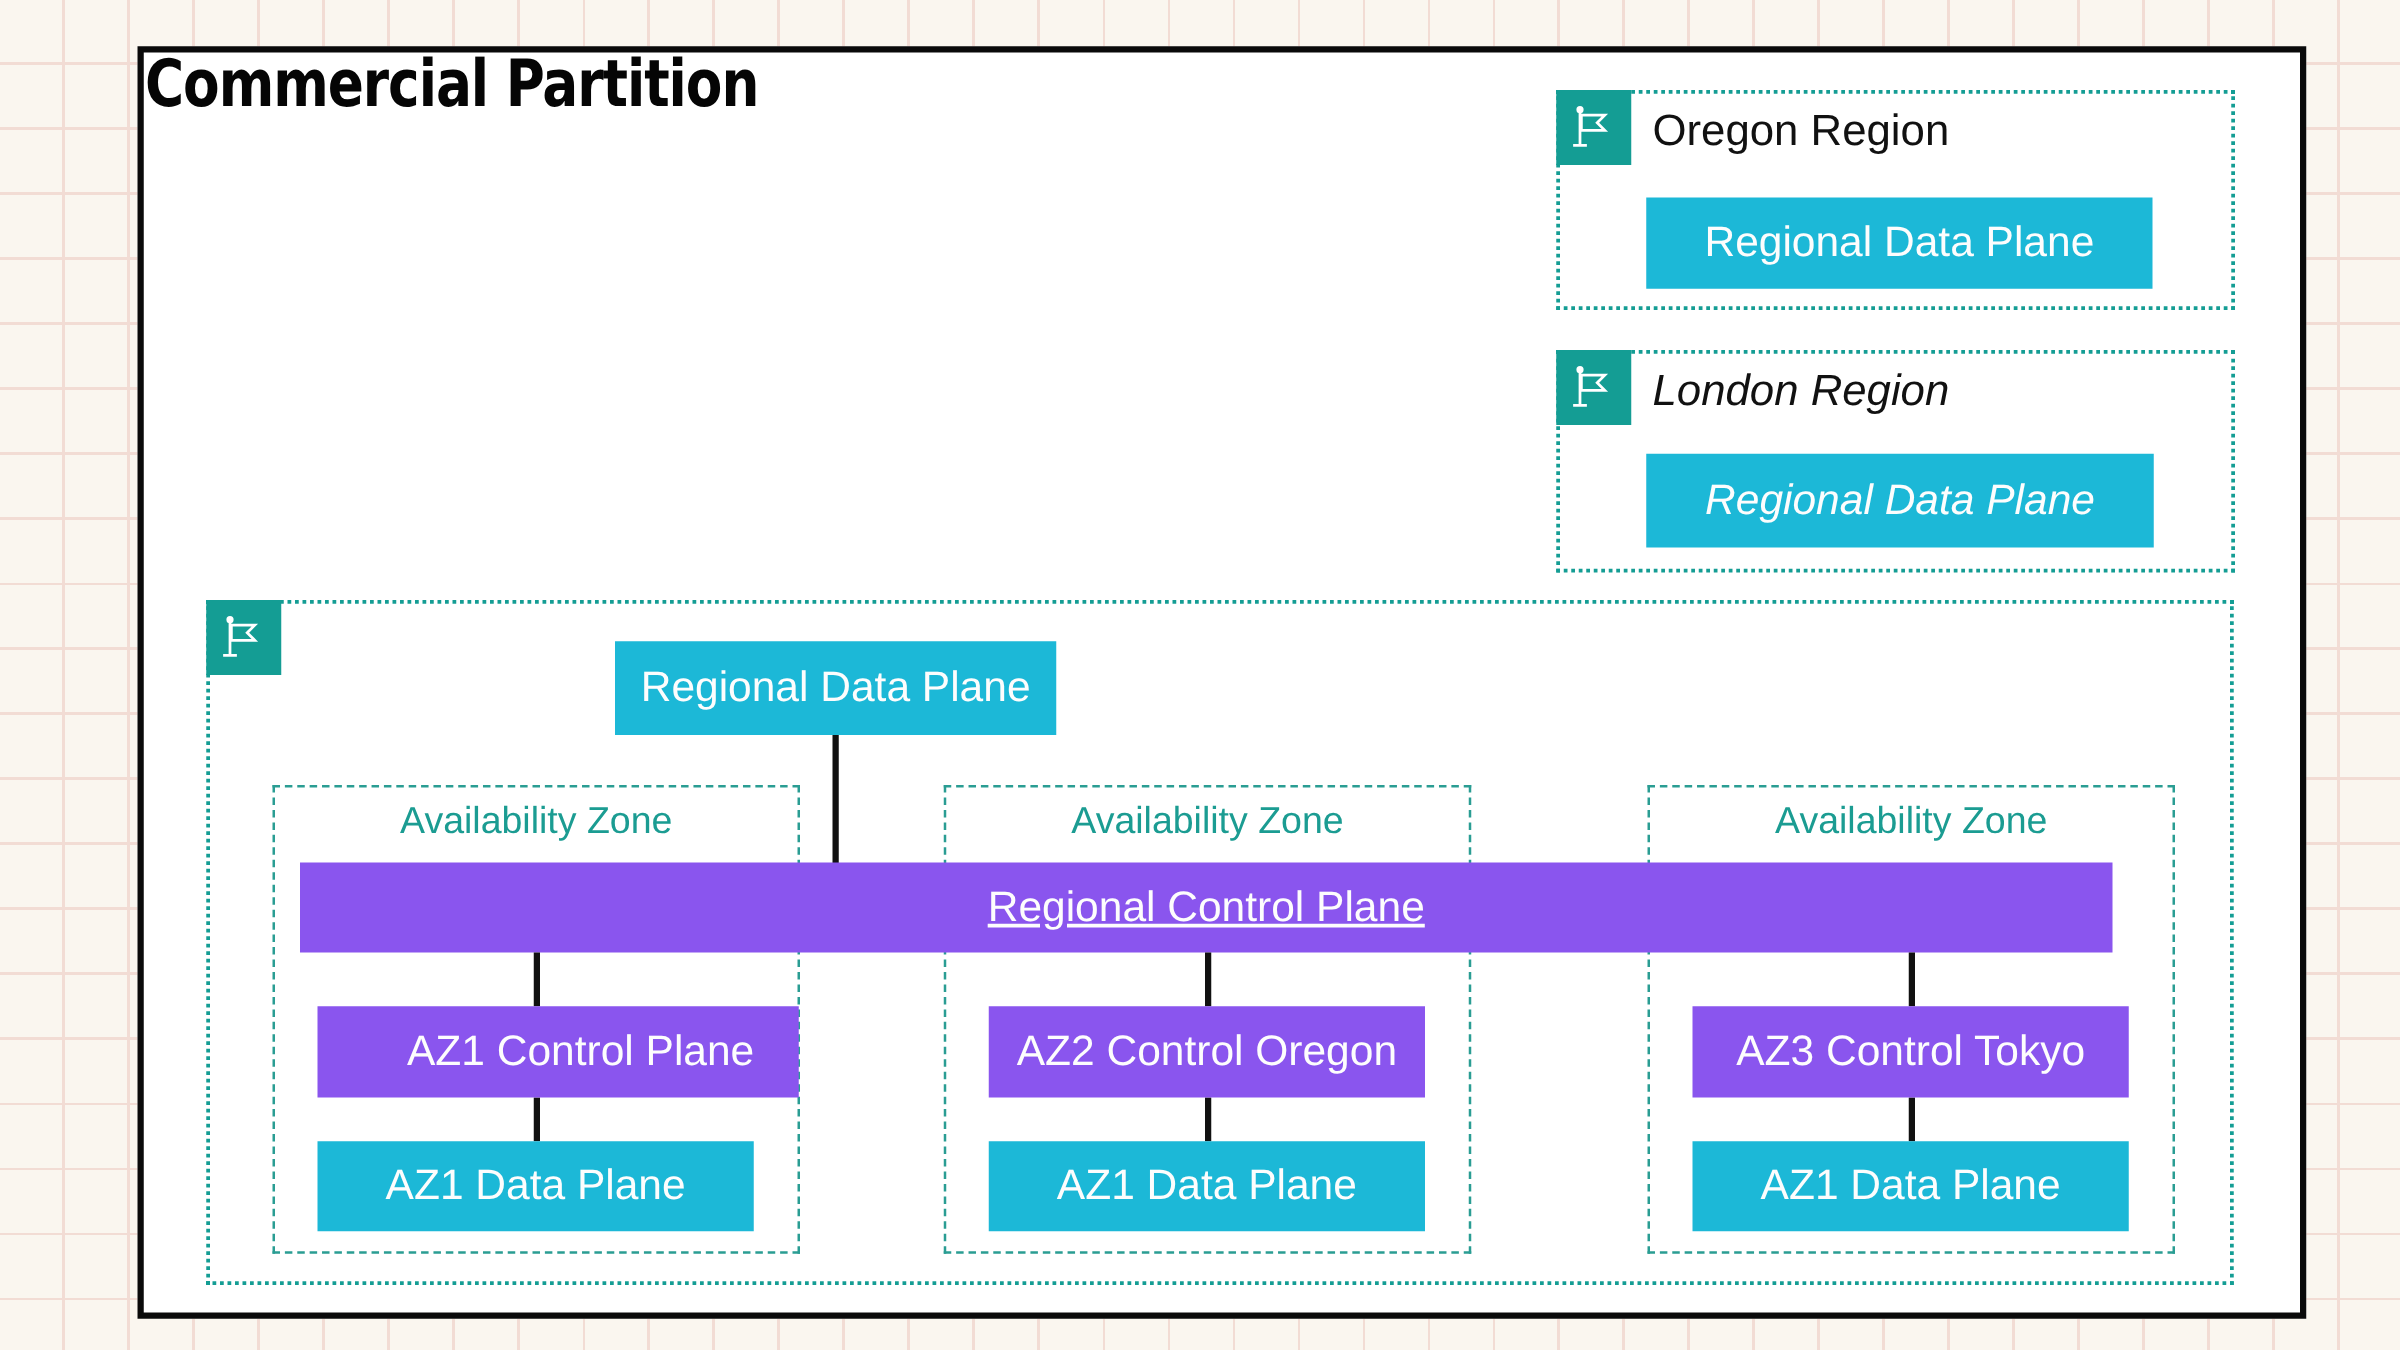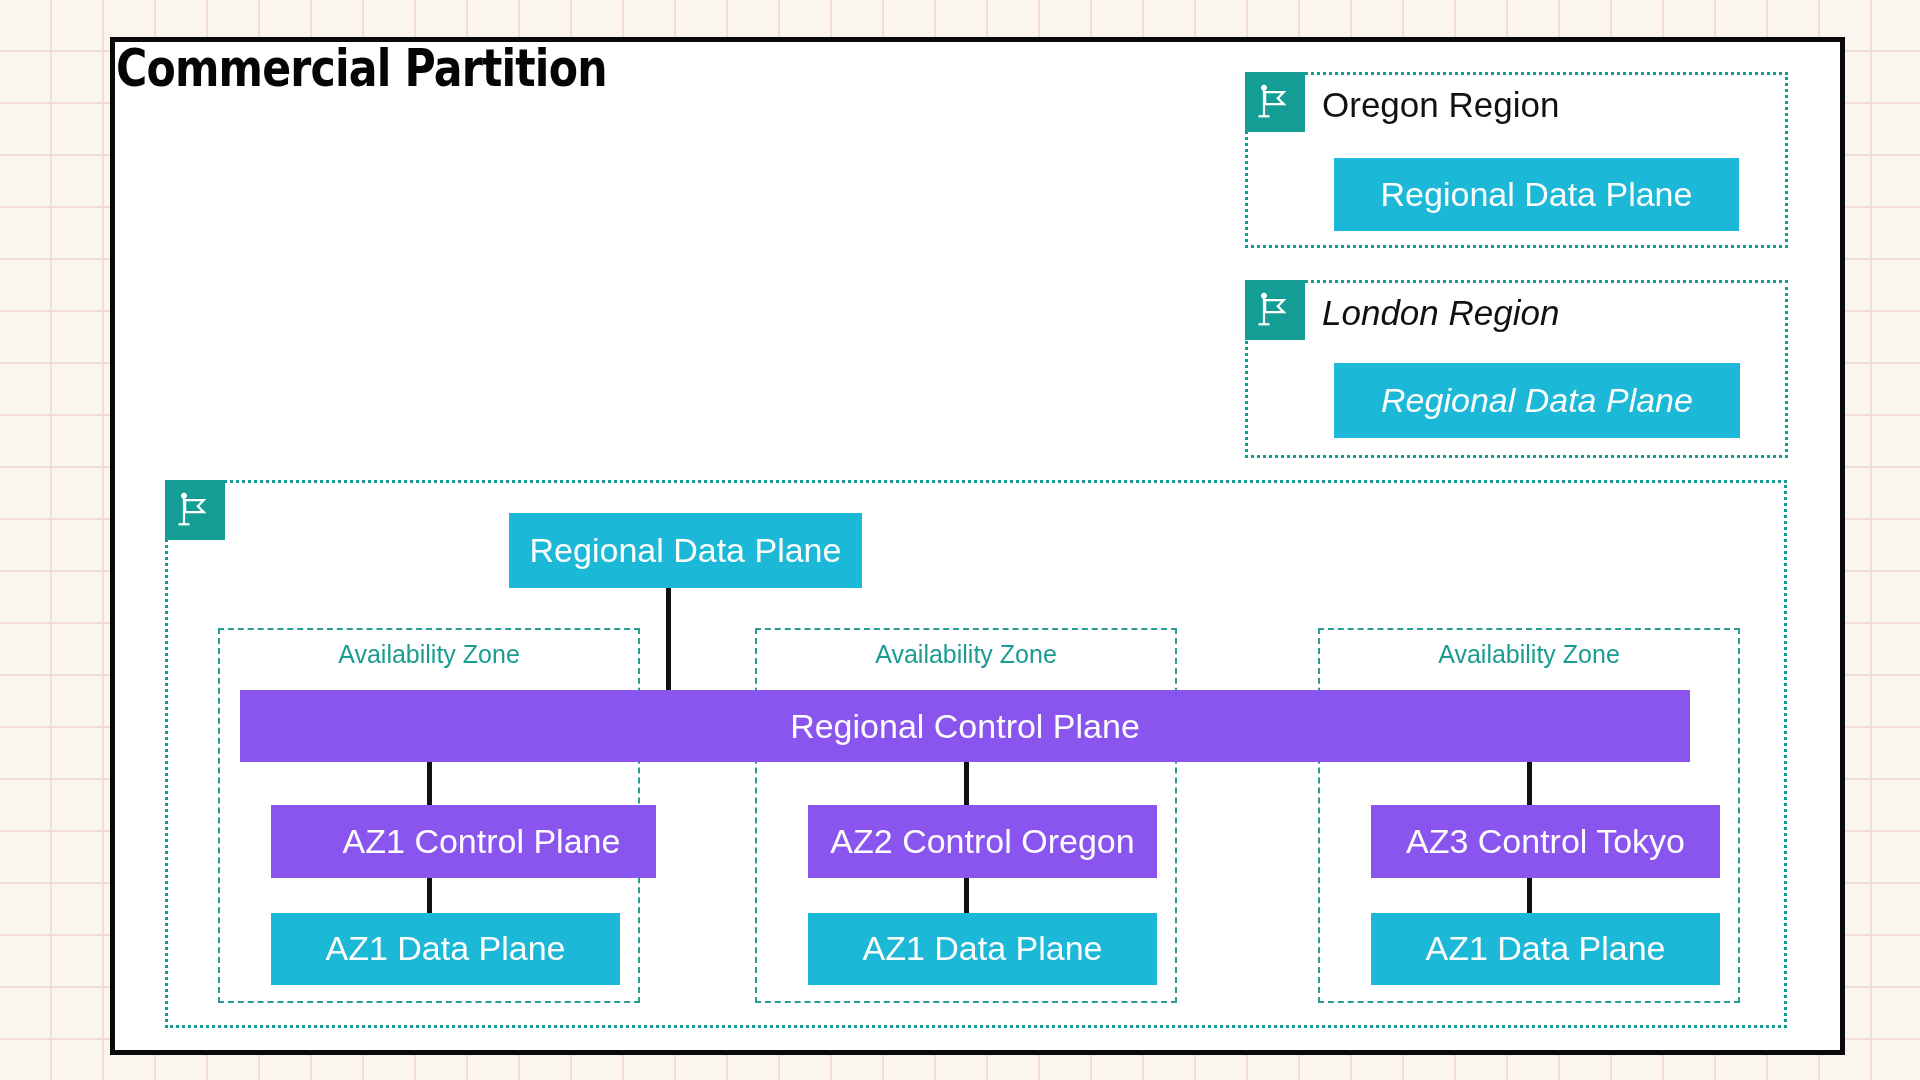--- a/index.html
+++ b/index.html
@@ -36,37 +36,37 @@
     position:absolute;left:-3px;top:-3px;width:60px;height:60px;
     background:#149d94;display:flex;align-items:center;justify-content:center;
   }
   .flag svg{width:44px;height:44px;display:block;}
   .region-label{
     position:absolute;left:74px;top:9px;
     font-size:35px;color:#111;white-space:pre;line-height:1.2;
   }
   .box{
     position:absolute;display:flex;align-items:center;justify-content:center;
-    color:#fdfdfd;font-size:34px;line-height:1.1;white-space:pre;margin-left:17px;
+    color:#fdfdfd;font-size:34px;line-height:1.1;white-space:pre;
   }
   .cyan{background:#1cb8d7;}
   .purple{background:#8a55ee;}
   .az{
     position:absolute;box-sizing:border-box;
     border:2px dashed #2a9d93;z-index:1;
   }
   .az-label{
     position:absolute;left:0;right:0;top:10px;
-    text-align:center;color:#1b9c92;font-size:25px;
+    text-align:center;color:#1b9c92;font-size:30px;
   }
   .bar{
     position:absolute;left:240px;top:690px;width:1450px;height:72px;
     background:#8a55ee;z-index:2;
     display:flex;align-items:center;justify-content:center;
-    color:#fdfdfd;font-size:34px;
+    color:#fdfdfd;font-size:34px;text-decoration:underline;
   }
   .connector{
     position:absolute;width:5px;background:#111;z-index:2;
   }
   .inner-box{z-index:3;}
 </style>
 </head>
 <body>
 
 <div class="canvas">

